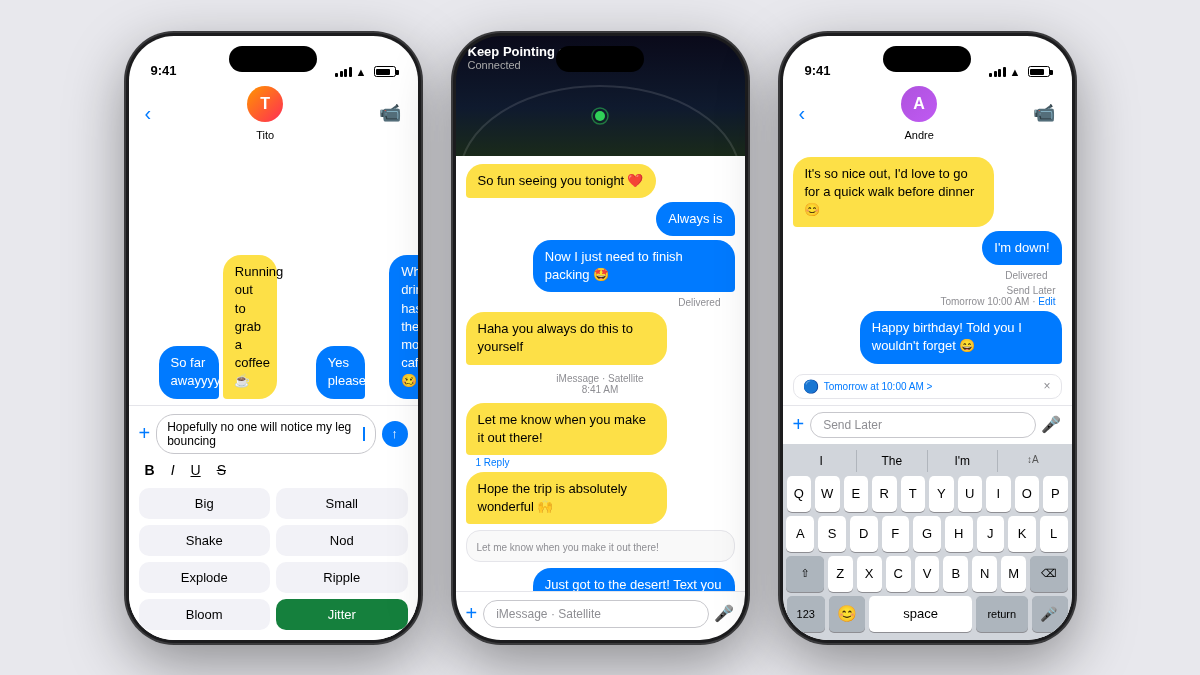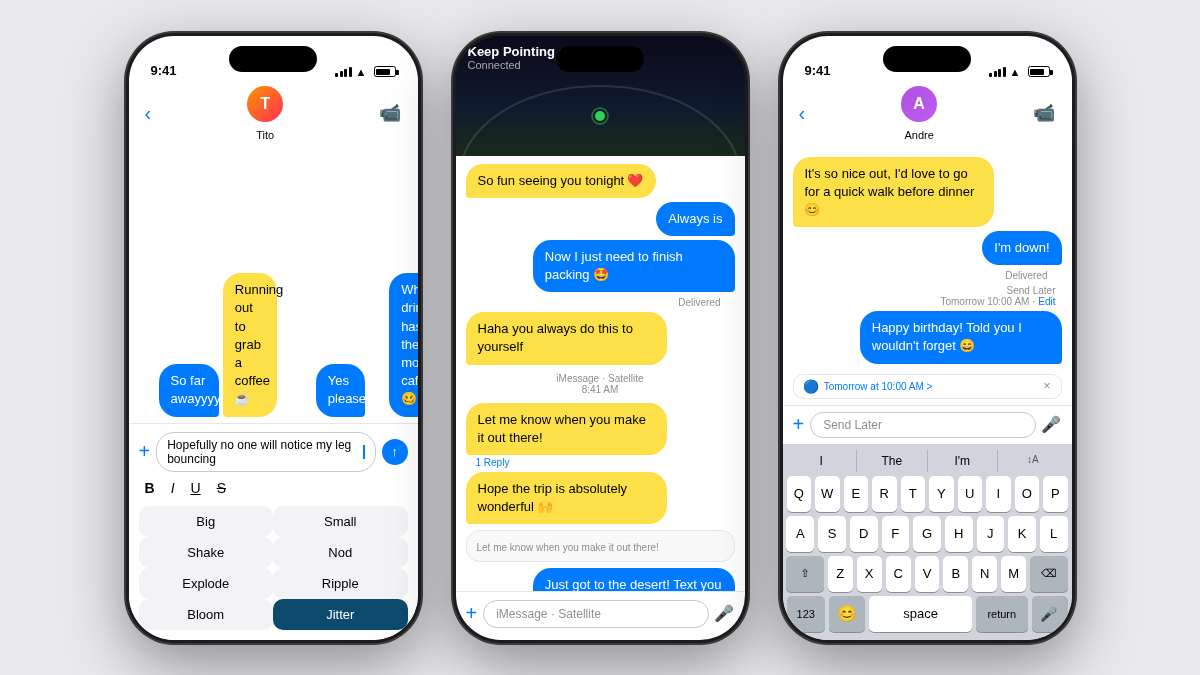--- a/index.html
+++ b/index.html
@@ -165,29 +165,29 @@
       color: #fff; font-size: 13px;
     }
     .format-bar {
       display: flex; gap: 16px; padding: 2px 6px;
     }
     .fmt-btn { font-weight: 700; font-size: 14px; color: #000; }
     .fmt-btn.italic { font-style: italic; font-weight: 400; }
     .fmt-btn.under { text-decoration: underline; font-weight: 400; }
     .fmt-btn.strike { text-decoration: line-through; font-weight: 400; }
     .effect-grid {
-      display: grid; grid-template-columns: 1fr 1fr; 
+      display: grid; grid-template-columns: 1fr 1fr; gap: 6px;
       padding: 2px 0;
     }
     .effect-btn {
       background: #f2f2f7; border-radius: 10px;
       text-align: center; padding: 8px; font-size: 13px; color: #000;
       font-weight: 500;
     }
-    .effect-btn.active { background: #0c4a6e; color: #fff; }
+    .effect-btn.active { background: #15803d; color: #fff; }
     .satellite-banner {
       position: relative;
       height: 120px;
       background: linear-gradient(180deg, #0a0a1a 0%, #0f1a2e 60%, #1a2a1a 100%);
       flex-shrink: 0;
       overflow: hidden;
       display: flex;
       flex-direction: column;
     }
     .satellite-overlay {

